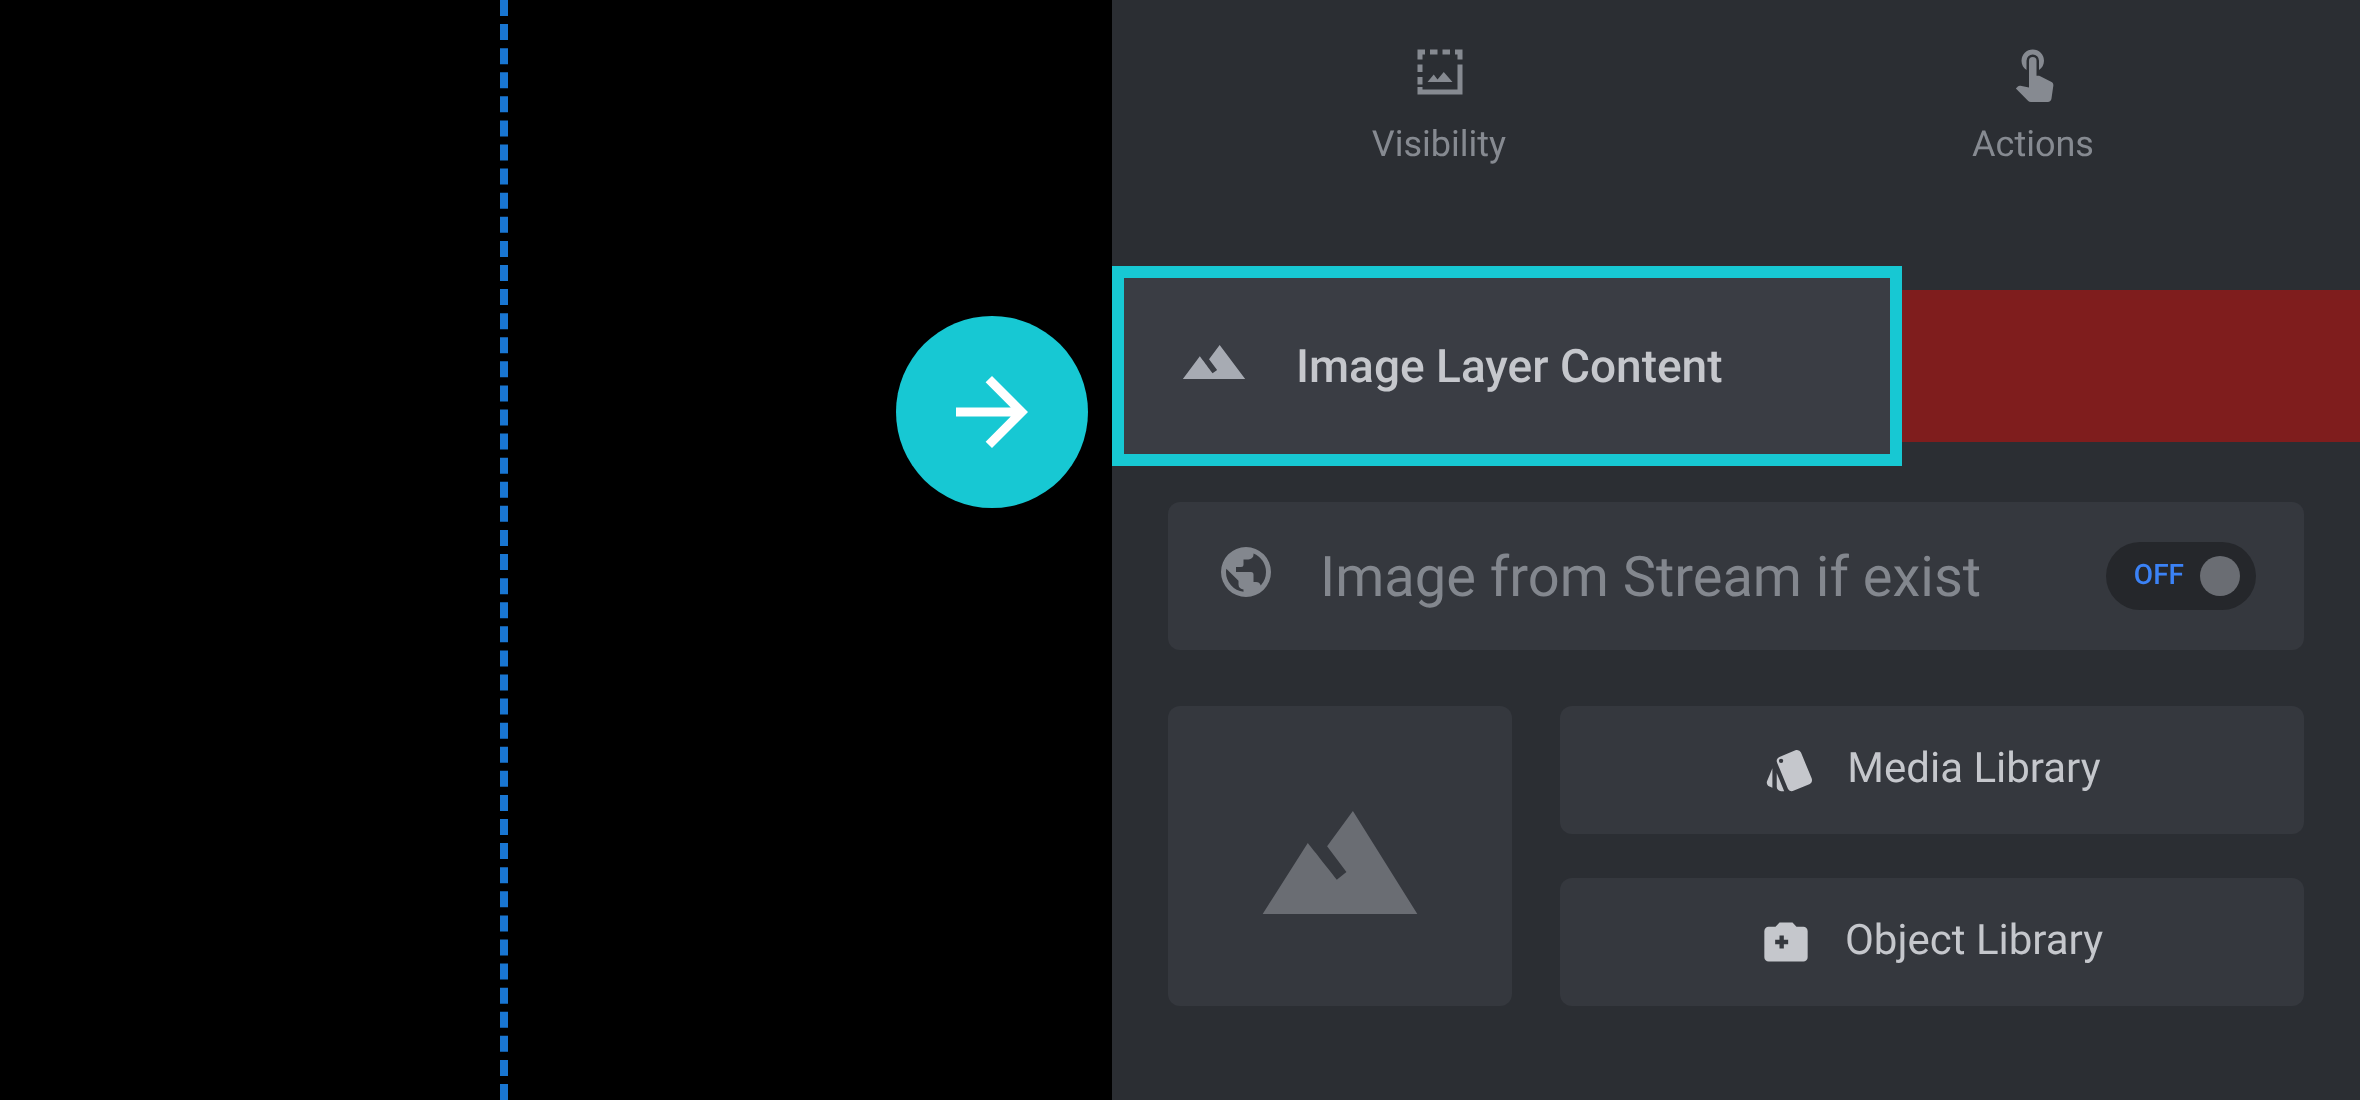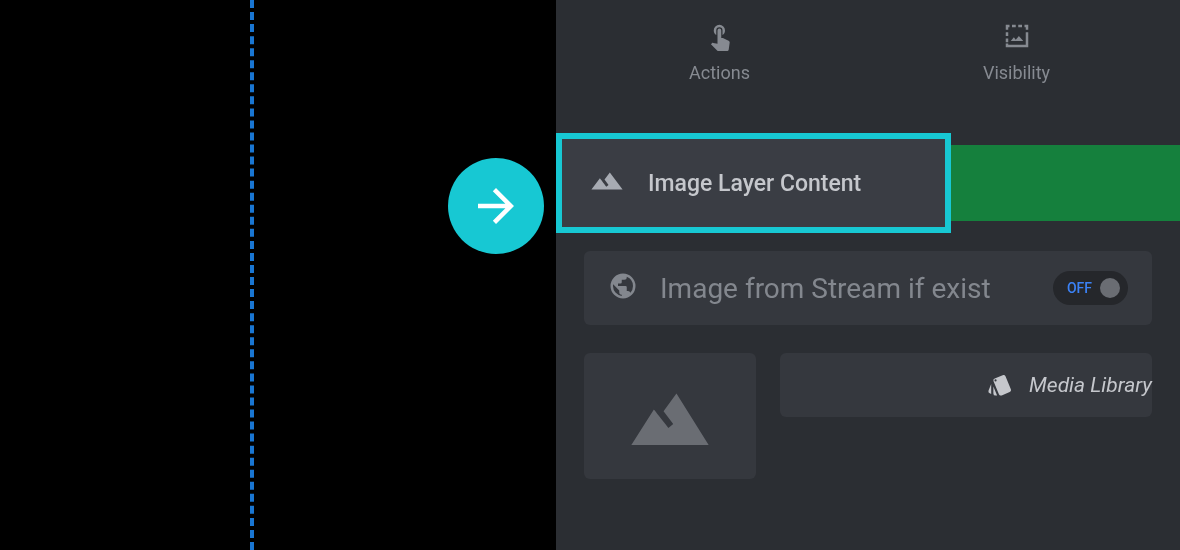--- a/index.html
+++ b/index.html
@@ -83,21 +83,21 @@
       width: 30px;
       height: 30px;
       fill: #868a91;
     }
     .tab-label {
       font-size: 18px;
       color: #868a91;
     }
     .section-header-wrap {
       position: relative;
-      background: #15803d;
+      background: #7f1d1d;
       margin-top: 38px;
       height: 76px;
       display: flex;
       align-items: center;
     }
     .section-header-box {
       border: 6px solid #17c8d3;
       height: 100px;
       width: 395px;
       display: flex;
@@ -181,24 +181,23 @@
       display: flex;
       flex-direction: column;
       gap: 22px;
     }
     .lib-button {
       background: #35383e;
       border-radius: 6px;
       height: 64px;
       display: flex;
       align-items: center;
-      justify-content: flex-end;
+      justify-content: center;
       gap: 16px;
       cursor: pointer;
-      font-style: italic;
     }
     .lib-button svg {
       width: 26px;
       height: 26px;
       fill: #c5c7cc;
     }
     .lib-button-label {
       font-size: 21px;
       color: #c5c7cc;
     }
@@ -214,32 +213,32 @@
   <svg viewBox="0 0 24 24">
     <path d="M4 11h12.17l-5.59-5.59L12 4l8 8-8 8-1.41-1.41L16.17 13H4z"></path>
   </svg>
 </div>
 
 <div class="panel">
   <div class="tabs">
     <div class="tab">
       <div class="tab-icon">
         <svg viewBox="0 0 24 24">
-            <path d="M9 11.24V7.5a2.5 2.5 0 015 0v3.74c1.21-.81 2-2.18 2-3.74a4.5 4.5 0 00-9 0c0 1.56.79 2.93 2 3.74zM18.84 15.87l-4.54-2.26c-.17-.07-.35-.11-.54-.11H13v-6a1.5 1.5 0 00-3 0v10.74l-3.43-.72c-.08-.01-.15-.03-.24-.03-.31 0-.59.13-.79.33l-.79.8 4.94 4.94c.27.27.65.44 1.06.44h6.79c.75 0 1.33-.55 1.44-1.28l.75-5.27c.01-.7.02-.14.02-.2 0-.62-.38-1.16-.91-1.38z"></path>
-          </svg>
-      </div>
-      <span class="tab-label">Actions</span>
+            <path d="M3 3h3v2H5v2H3V3zm5 0h3v2H8V3zm5 0h3v2h-3V3zm5 0h3v4h-2V5h-1V3zM3 9h2v3H3V9zm16 0h2v3h-2V9zM3 14h2v3H3v-3zM5 19v-1H3v3h18v-9h-2v7H5zm2-3l2.5-3 1.5 2 2.5-3 3.5 4H7z"></path>
+          </svg>
+      </div>
+      <span class="tab-label">Visibility</span>
     </div>
     <div class="tab">
       <div class="tab-icon">
         <svg viewBox="0 0 24 24">
-            <path d="M3 3h3v2H5v2H3V3zm5 0h3v2H8V3zm5 0h3v2h-3V3zm5 0h3v4h-2V5h-1V3zM3 9h2v3H3V9zm16 0h2v3h-2V9zM3 14h2v3H3v-3zM5 19v-1H3v3h18v-9h-2v7H5zm2-3l2.5-3 1.5 2 2.5-3 3.5 4H7z"></path>
-          </svg>
-      </div>
-      <span class="tab-label">Visibility</span>
+            <path d="M9 11.24V7.5a2.5 2.5 0 015 0v3.74c1.21-.81 2-2.18 2-3.74a4.5 4.5 0 00-9 0c0 1.56.79 2.93 2 3.74zM18.84 15.87l-4.54-2.26c-.17-.07-.35-.11-.54-.11H13v-6a1.5 1.5 0 00-3 0v10.74l-3.43-.72c-.08-.01-.15-.03-.24-.03-.31 0-.59.13-.79.33l-.79.8 4.94 4.94c.27.27.65.44 1.06.44h6.79c.75 0 1.33-.55 1.44-1.28l.75-5.27c.01-.7.02-.14.02-.2 0-.62-.38-1.16-.91-1.38z"></path>
+          </svg>
+      </div>
+      <span class="tab-label">Actions</span>
     </div>
   </div>
 
   <div class="section-header-wrap">
     <div class="section-header-box">
       <span class="section-header-icon">
         <svg viewBox="0 0 24 24">
             <path d="M14 6l-3.75 5 2.85 3.8-1.6 1.2C9.81 13.75 7 10 7 10l-6 8h22L14 6z"></path>
           </svg>
       </span>
@@ -267,16 +266,22 @@
           <path d="M14 2l-4 5.5 3 4-1.5 1.2C9.8 10.5 7 7 7 7l-7 11h24L14 2z"></path>
         </svg>
       </div>
       <div class="btn-col">
         <div class="lib-button">
           <svg viewBox="0 0 24 24">
             <path d="M2.53 19.65l1.34.56v-9.03l-2.43 5.86a1.99 1.99 0 001.09 2.61zM22.03 15.95L17.07 3.98a2.01 2.01 0 00-1.81-1.23c-.26 0-.53.04-.79.15L7.1 5.95a2 2 0 00-1.08 2.6l4.96 11.97c.31.76 1.05 1.23 1.81 1.23.26 0 .52-.05.77-.15l7.36-3.05c1.02-.42 1.51-1.59 1.09-2.6zM7.88 8.75a1 1 0 110-2 1 1 0 010 2zM5.88 19.75a2 2 0 002 2h1.45l-3.45-8.34v6.34z"></path>
           </svg>
           <span class="lib-button-label">Media Library</span>
         </div>
+        <div class="lib-button">
+          <svg viewBox="0 0 24 24">
+            <path d="M20 5h-3.17L15 3H9L7.17 5H4a2 2 0 00-2 2v12a2 2 0 002 2h16a2 2 0 002-2V7a2 2 0 00-2-2zm-7 8h-2v2h-2v-2H7v-2h2V9h2v2h2v2z"></path>
+          </svg>
+          <span class="lib-button-label">Object Library</span>
+        </div>
       </div>
     </div>
   </div>
 </div>
 
 </body></html>

